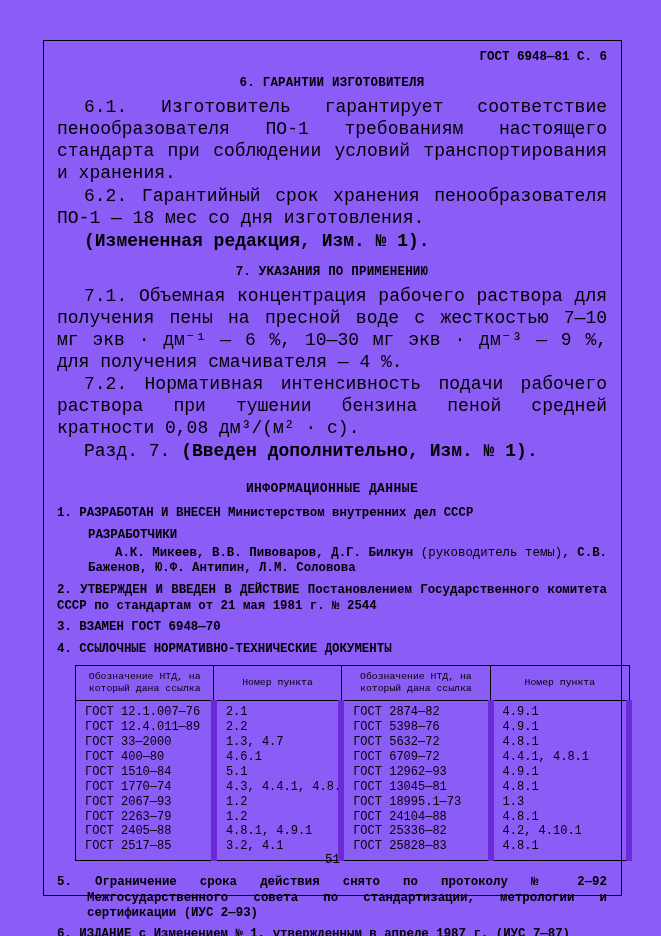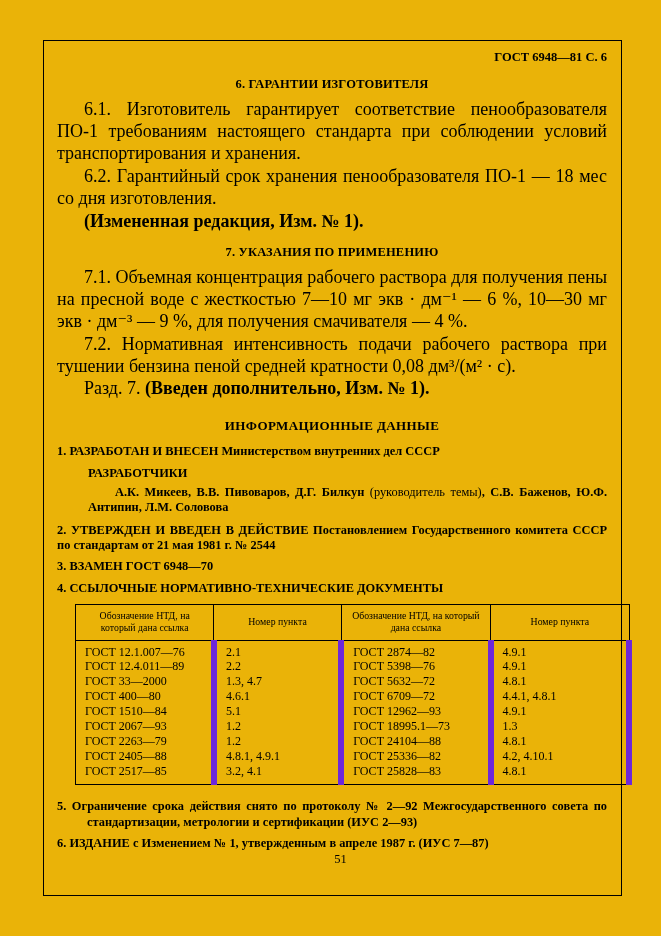--- a/index.html
+++ b/index.html
@@ -1,20 +1,20 @@
 <!DOCTYPE html>
 <html><head>
 <meta charset="utf-8">
 <style>
   * { margin:0; padding:0; box-sizing:border-box; }
   html,body { background:#e8e8e8; }
   body { font-family:"Liberation Serif","DejaVu Serif",serif; color:#000; }
   .page {
-    position:relative; width:661px; height:936px; background:#eab308;
-    margin:0 auto; overflow:hidden;
+    position:relative; width:661px; height:936px; background:#8b5cf6;
+    margin:0 auto; overflow:hidden;font-family:Liberation Mono, monospace;
   }
   .frame {
     position:absolute; left:43px; top:40px; width:579px; height:856px;
     border:1px solid #000; padding:9px 14px 0 13px;
   }
   .doc-ref { text-align:right; font-weight:bold; font-size:12.5px; margin-bottom:10px; }
   .sec-title { text-align:center; font-weight:bold; font-size:12.5px; margin:12px 0 7px; letter-spacing:.2px; }
   .para { font-size:18px; line-height:1.22; text-align:justify; text-indent:27px; margin-bottom:1px; }
   .bold { font-weight:bold; }
   .info-title { text-align:center; font-weight:bold; font-size:13px; margin:18px 0 10px; letter-spacing:.4px; }
@@ -33,21 +33,21 @@
     border:1px solid #000; font-weight:normal; font-size:9.8px;
     text-align:center; vertical-align:middle; padding:5px 6px; line-height:1.25;
   }
   table.refs td {
     border-left:1px solid #000; border-right:6px solid #6d28d9;
     font-size:12px; line-height:1.24; padding:0 4px 0 9px;
     text-align:left; vertical-align:top; white-space:nowrap; overflow:hidden;
   }
   table.refs tbody tr:first-child td { padding-top:4px; }
   table.refs tbody tr:last-child td { padding-bottom:6px; }
-  .page-num { position:absolute; bottom:28px; left:8px; width:100%; text-align:center; font-size:12.5px; }
+  .page-num { position:absolute; bottom:28px; left:0; width:100%; text-align:center; font-size:12.5px; }
 </style>
 </head>
 <body>
 
 <div class="page">
   <div class="frame">
 
     <div class="doc-ref">ГОСТ 6948—81 С. 6</div>
 
     <div class="sec-title">6. ГАРАНТИИ ИЗГОТОВИТЕЛЯ</div>
@@ -109,20 +109,26 @@
             <td>ГОСТ 6709—72</td>
             <td>4.4.1, 4.8.1</td>
           </tr>
           <tr>
             <td>ГОСТ 1510—84</td>
             <td>5.1</td>
             <td>ГОСТ 12962—93</td>
             <td>4.9.1</td>
           </tr>
           <tr>
+            <td>ГОСТ 1770—74</td>
+            <td>4.3, 4.4.1, 4.8.1</td>
+            <td>ГОСТ 13045—81</td>
+            <td>4.8.1</td>
+          </tr>
+          <tr>
             <td>ГОСТ 2067—93</td>
             <td>1.2</td>
             <td>ГОСТ 18995.1—73</td>
             <td>1.3</td>
           </tr>
           <tr>
             <td>ГОСТ 2263—79</td>
             <td>1.2</td>
             <td>ГОСТ 24104—88</td>
             <td>4.8.1</td>

